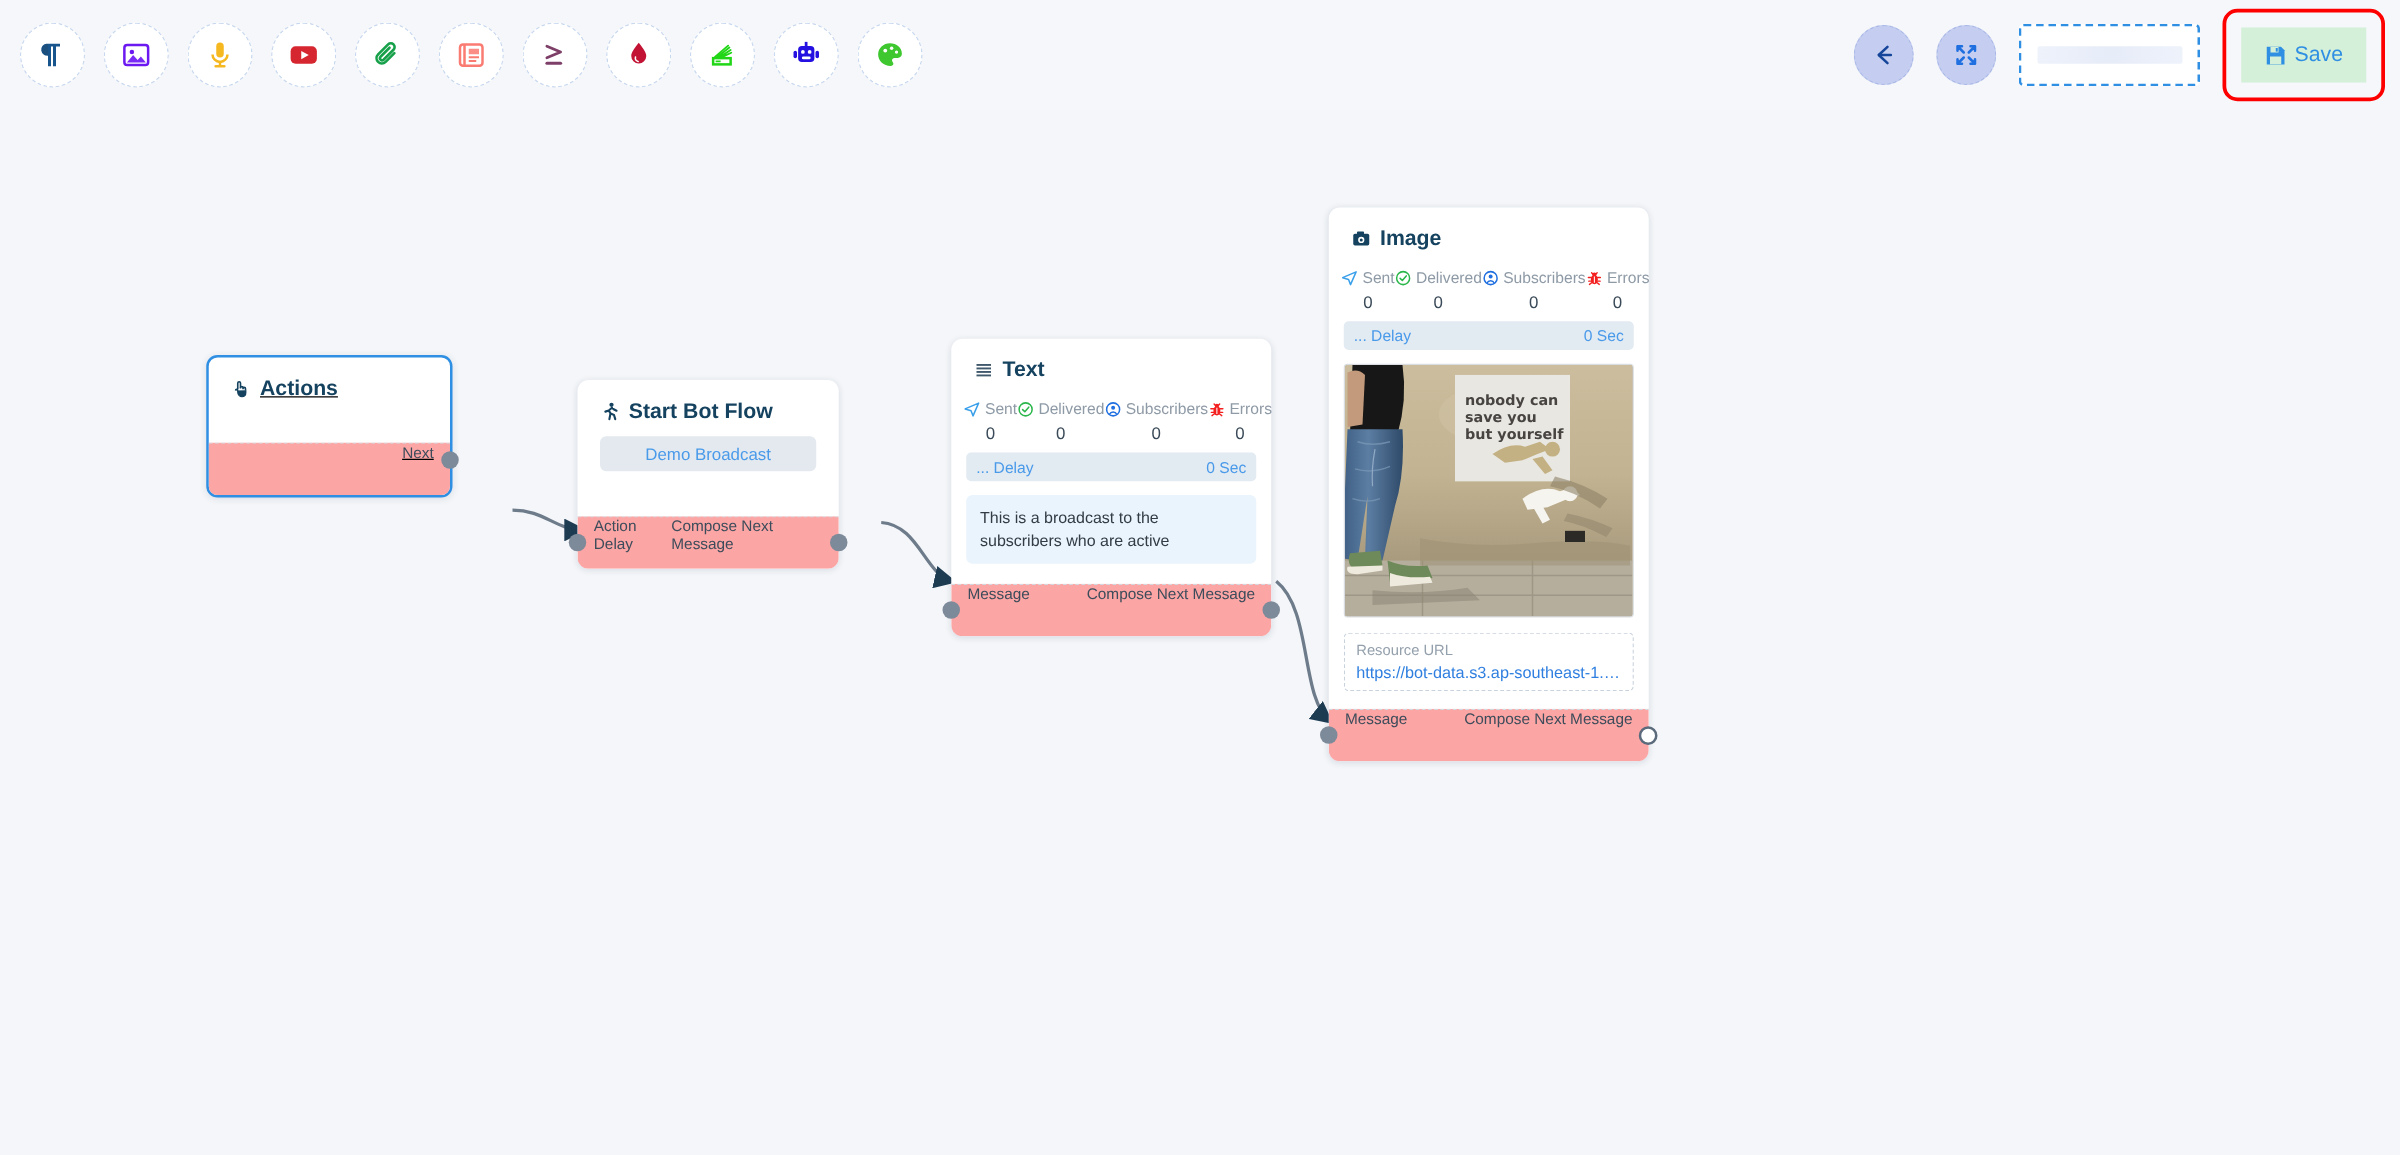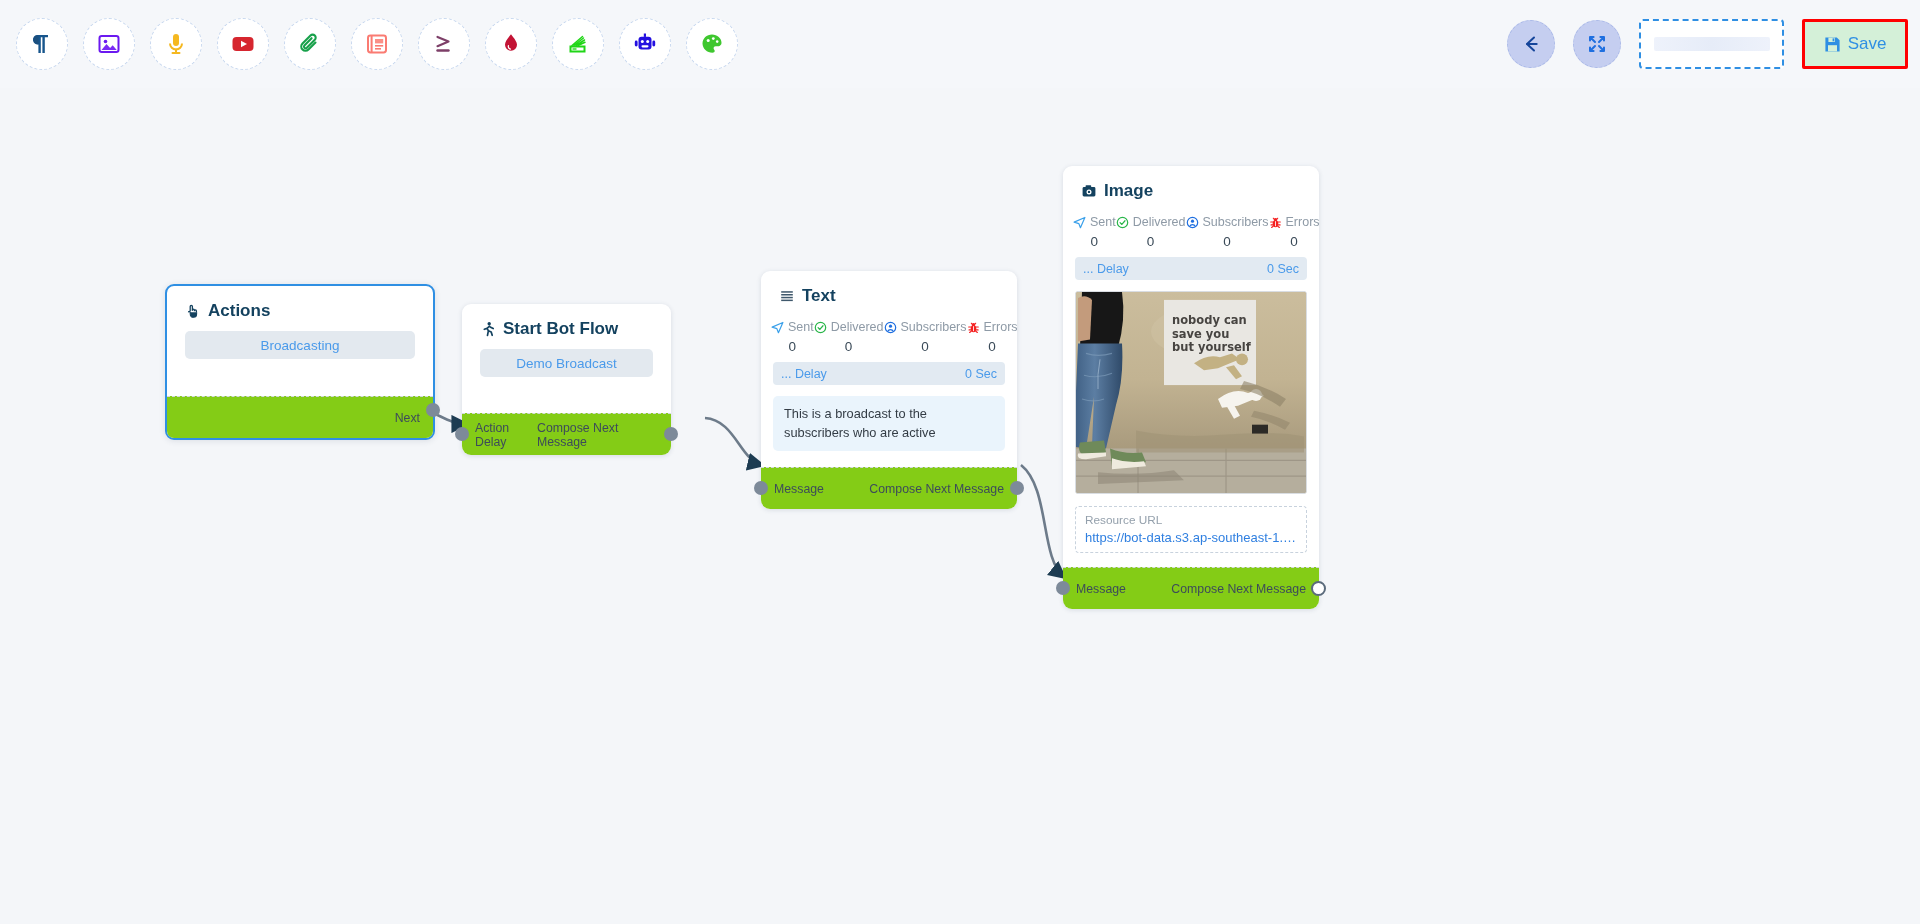--- a/index.html
+++ b/index.html
@@ -40,21 +40,21 @@
   #name-box {
     width: 145px; height: 50px;
     background: #ffffff;
     border: 2px dashed #2f8fe3;
     border-radius: 4px;
     display: flex; align-items: center; justify-content: center;
     cursor: text;
   }
   #name-box .ph-bar { width: 116px; height: 14px; border-radius: 2px;
     background: linear-gradient(90deg,#eef2fb,#e6ecf8,#eef2fb); }
-  #save-wrap { border: 3px solid #ff0000; padding: 0; border-radius: 2px; }
+  #save-wrap { border: 3px solid #ff0000; padding: 12px; border-radius: 12px; }
   #save-btn {
     background: #d4f0d8; border: none;
     height: 44px; min-width: 100px;
     padding: 0 16px;
     display: flex; align-items: center; justify-content: center; gap: 7px;
     color: #2f8fe3; font-size: 17px; cursor: pointer;
     font-family: "Liberation Sans", sans-serif;
   }
 
   
@@ -97,24 +97,24 @@
   }
 
   .msg-bubble {
     background: #eaf4fc; border-radius: 5px;
     margin: 11px 12px 0 12px; padding: 9px 11px;
     font-size: 12.8px; color: #333c45; line-height: 1.45;
   }
 
   .node-footer {
     border-top: 1px dashed #d3d8de;
-    background: #84cc16;
+    background: #fca5a5;
     border-radius: 0 0 9px 9px;
     height: 42px;
-    display: flex; align-items: center; justify-content: space-between;
+    display: flex; align-items: flex-start; justify-content: space-between;
     padding: 0 13px;
     font-size: 12.3px; color: #3d4c5a;
   }
   .node.selected .node-footer { border-radius: 0 0 7px 7px; }
   .foot-label { cursor: default; }
 
   .photo-wrap { margin: 11px 12px 0 12px; border: 1px solid #d9dde2; border-radius: 3px;
     height: 203px; overflow: hidden; position: relative; background: #b9a888; }
   .res-box { margin: 12px 12px 0 12px; border: 1px dashed #c8d2dd; border-radius: 4px;
     padding: 6px 9px 7px 9px; cursor: pointer; }
@@ -269,33 +269,28 @@
         </marker>
       </defs>
 
       <path d="M410,320 C435,320 445,336 466,336" fill="none" stroke="#6d7b8a" stroke-width="2.6" marker-end="url(#arrow)"></path>
 
       <path d="M705,330 C735,332 740,372 762,377" fill="none" stroke="#6d7b8a" stroke-width="2.6" marker-end="url(#arrow)"></path>
 
       <path d="M1021,377 C1050,400 1040,470 1064,489" fill="none" stroke="#6d7b8a" stroke-width="2.6" marker-end="url(#arrow)"></path>
     </svg>
 
-    <div class="node selected" style="left:165px; top:196px; width:270px;">
+    <div class="node selected" style="left:165px; top:196px; width:197px;text-decoration:underline;">
       <div class="node-title">
         <svg width="16" height="16" viewBox="0 0 16 16">
           <path d="M5.2 8.3V3.5a1.1 1.1 0 0 1 2.2 0v4.2" fill="none" stroke="#14425f" stroke-width="1.3"></path>
           <path d="M7.4 7.2a1 1 0 0 1 2 0v1.1M9.4 7.9a1 1 0 0 1 2 0v1.3" fill="none" stroke="#14425f" stroke-width="1.3"></path>
           <path d="M3.4 9.3c0-1.2 1.8-1.4 1.8 0v1.1c0 2.4 1.6 3.9 3.4 3.9 1.9 0 3-1.3 3-3.3V9.2" fill="#14425f" stroke="#14425f" stroke-width="1.1" stroke-linejoin="round"></path>
         </svg>
         <span>Actions</span>
-      </div>
-      <div class="node-body">
-        <div class="pill">
-          <span>Broadcasting</span>
-        </div>
       </div>
       <div style="height:23px;"></div>
       <div class="node-footer">
         <span></span>
         <span class="foot-label">Next</span>
       </div>
       <div class="handle" style="right:-7px; bottom:21px;"></div>
     </div>
 
     <div class="node" style="left:462px; top:216px; width:209px;">

